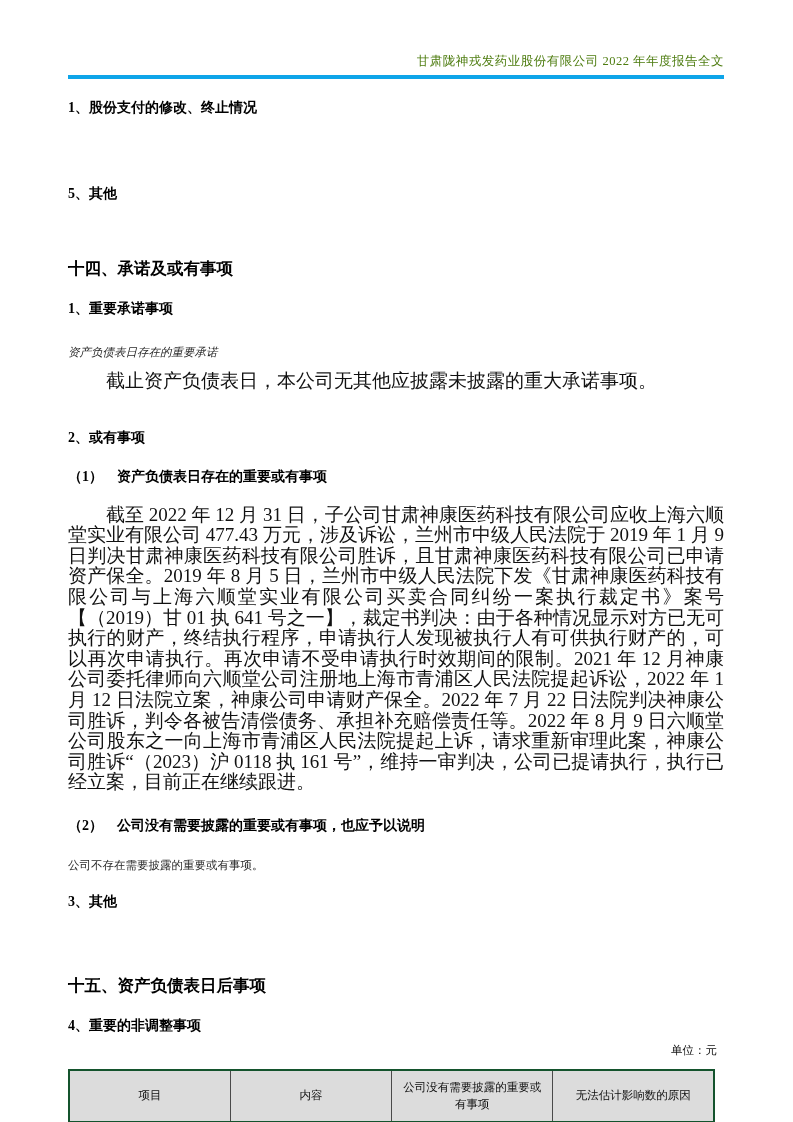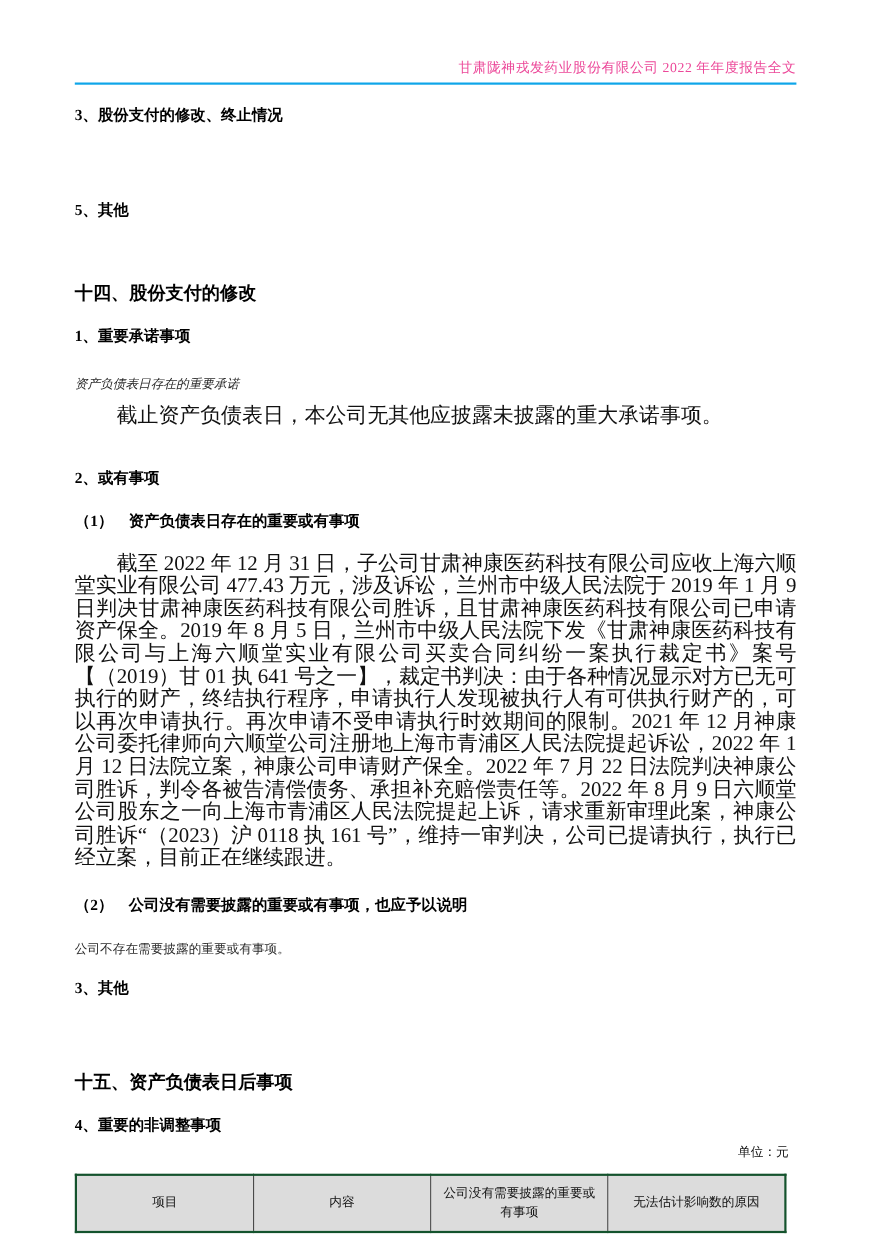--- a/index.html
+++ b/index.html
@@ -13,22 +13,22 @@
     padding: 52px 69px 0 68px;
     font-family: "Liberation Serif", "DejaVu Serif", serif;
     color: #1a1a1a;
   }
   .doc-header {
     text-align: right;
     font-size: 12.5px;
     line-height: 18px;
     letter-spacing: 0.5px;
     padding-bottom: 5px;
-    border-bottom: 2px solid #0ea5e9;
-    color: #ec4899;
+    border-bottom: 4px solid #0ea5e9;
+    color: #4d7c0f;
   }
   .sec-h1 {
     font-size: 16.5px;
     font-weight: 700;
     line-height: 23px;
     color: #000;
   }
   .sec-h2 {
     font-size: 14px;
     font-weight: 700;
@@ -96,25 +96,25 @@
 </style>
 </head>
 <body>
 
 <div class="page">
 
   <div class="doc-header">
     <span>甘肃陇神戎发药业股份有限公司 2022 年年度报告全文</span>
   </div>
 
-  <div class="sec-h2 mt19">3、股份支付的修改、终止情况</div>
+  <div class="sec-h2 mt19">1、股份支付的修改、终止情况</div>
 
   <div class="sec-h2 mt66">5、其他</div>
 
-  <div class="sec-h1 mt53">十四、股份支付的修改</div>
+  <div class="sec-h1 mt53">十四、承诺及或有事项</div>
 
   <div class="sec-h2 mt19">1、重要承诺事项</div>
 
   <div class="small-note mt25">资产负债表日存在的重要承诺</div>
 
   <div class="body-para mt11">截止资产负债表日，本公司无其他应披露未披露的重大承诺事项。</div>
 
   <div class="sec-h2 mt24">2、或有事项</div>
 
   <div class="sec-h2 mt19">（1）　资产负债表日存在的重要或有事项</div>

